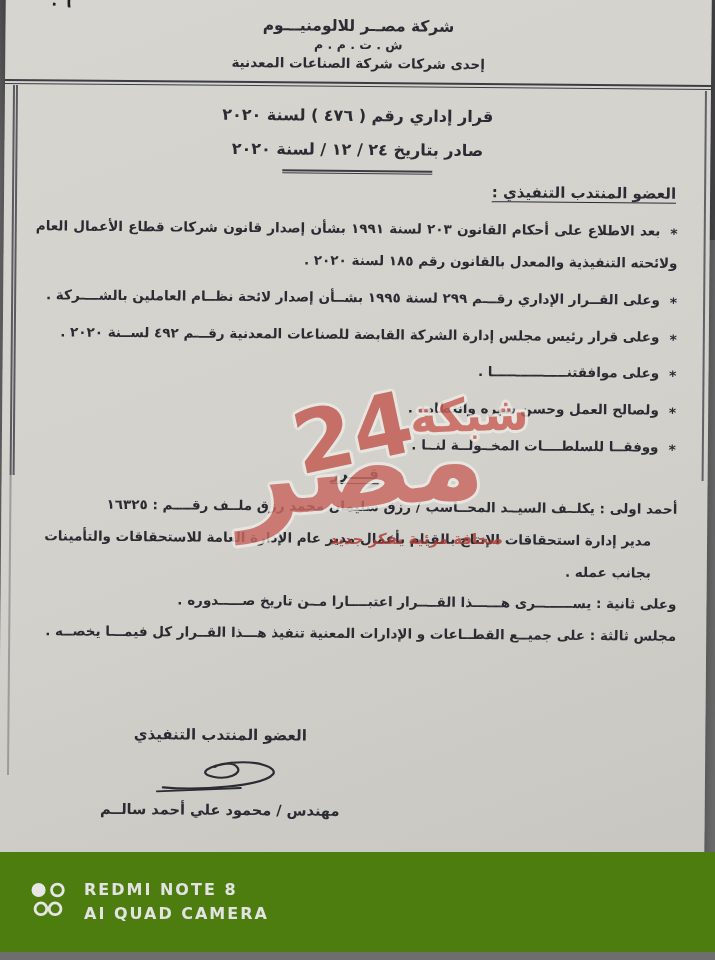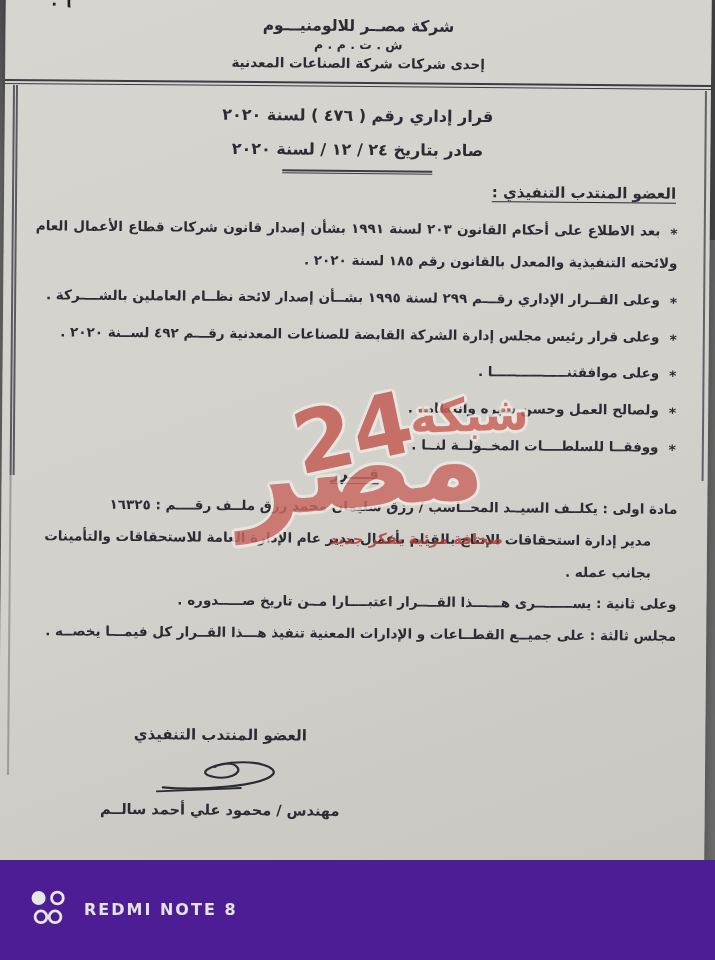--- a/index.html
+++ b/index.html
@@ -68,21 +68,21 @@
              -3px 0 0 #eceae5, 3px 0 0 #eceae5; }
   .wm-shabaka { position:absolute; top:2px; right:14px; font-size:46px; font-weight:800;
                 color:#cb6159; transform:rotate(-2deg); }
   .wm-masr { position:absolute; top:26px; right:60px; font-size:112px; font-weight:800;
              color:#c96860; transform:rotate(-5deg); letter-spacing:-2px; line-height:1; }
   .wm-24 { position:absolute; top:4px; right:130px; font-size:86px; font-weight:800;
            color:#c25a52; transform:rotate(-12deg); line-height:1; }
   .wm-tagline { position:absolute; bottom:16px; right:40px; font-size:15px; font-weight:bold;
                 color:#ab3b33; letter-spacing:1px; }
 
-  .camera-bar { position:absolute; left:0; right:0; bottom:0; height:100px; background:#4c1d95;
+  .camera-bar { position:absolute; left:0; right:0; bottom:8px; height:100px; background:#4d7c0f;
                 z-index:20; display:flex; align-items:center; padding-left:28px; direction:ltr; }
   .cam-icon { margin-right:16px; }
   .cam-text { color:#e3e3e3; font-weight:bold; font-size:16px; letter-spacing:2px;
               line-height:1.5; font-family:"DejaVu Sans", sans-serif; }
 </style>
 </head>
 <body>
 
 <div class="photo">
   <div class="edge-right"></div>
@@ -114,21 +114,21 @@
       <li><span class="star">*</span><span>وعلى قرار رئيس مجلس إدارة الشركة القابضة للصناعات المعدنية رقـــم ٤٩٢ لســنة ٢٠٢٠ .</span></li>
       <li><span class="star">*</span><span>وعلى موافقتنــــــــــــــــا .</span></li>
       <li><span class="star">*</span><span>ولصالح العمل وحسن سيره وانتظامه .</span></li>
       <li><span class="star">*</span><span>ووفقــا للسلطــــات المخــولــة لنــا .</span></li>
     </ul>
 
     <div class="decision-word">قــــرر</div>
 
     <div class="articles">
       <div class="article">
-        <span class="alabel">مادة اولى :</span>
+        <span class="alabel">أحمد اولى :</span>
         <span>يكلــف السيــد المحــاسب / رزق سليمان محمد رزق ملــف رقــــم : ١٦٣٢٥</span>
         <div class="a1-line2">مدير إدارة استحقاقات الإنتاج بالقيام بأعمال مدير عام الإدارة العامة للاستحقاقات والتأمينات</div>
         <div class="a1-line3">بجانب عمله .</div>
       </div>
       <div class="article">
         <span class="alabel">وعلى ثانية :</span>
         <span>يســــــــرى هــــــذا القــــرار اعتبــــارا مــن تاريخ صـــــدوره .</span>
       </div>
       <div class="article">
         <span class="alabel">مجلس ثالثة :</span>
@@ -159,15 +159,16 @@
     <span class="cam-icon">
       <svg width="40" height="40" viewBox="0 0 34 34">
         <circle cx="9" cy="8.5" r="6" fill="#e6e6e6"></circle>
         <circle cx="25" cy="8.5" r="5" fill="none" stroke="#e6e6e6" stroke-width="2.4"></circle>
         <circle cx="11" cy="24.5" r="5" fill="none" stroke="#e6e6e6" stroke-width="2.4"></circle>
         <circle cx="23" cy="24.5" r="5" fill="none" stroke="#e6e6e6" stroke-width="2.4"></circle>
       </svg>
     </span>
     <span class="cam-text">
       <div>REDMI NOTE 8</div>
+      <div>AI QUAD CAMERA</div>
     </span>
   </div>
 </div>
 
 </body></html>

